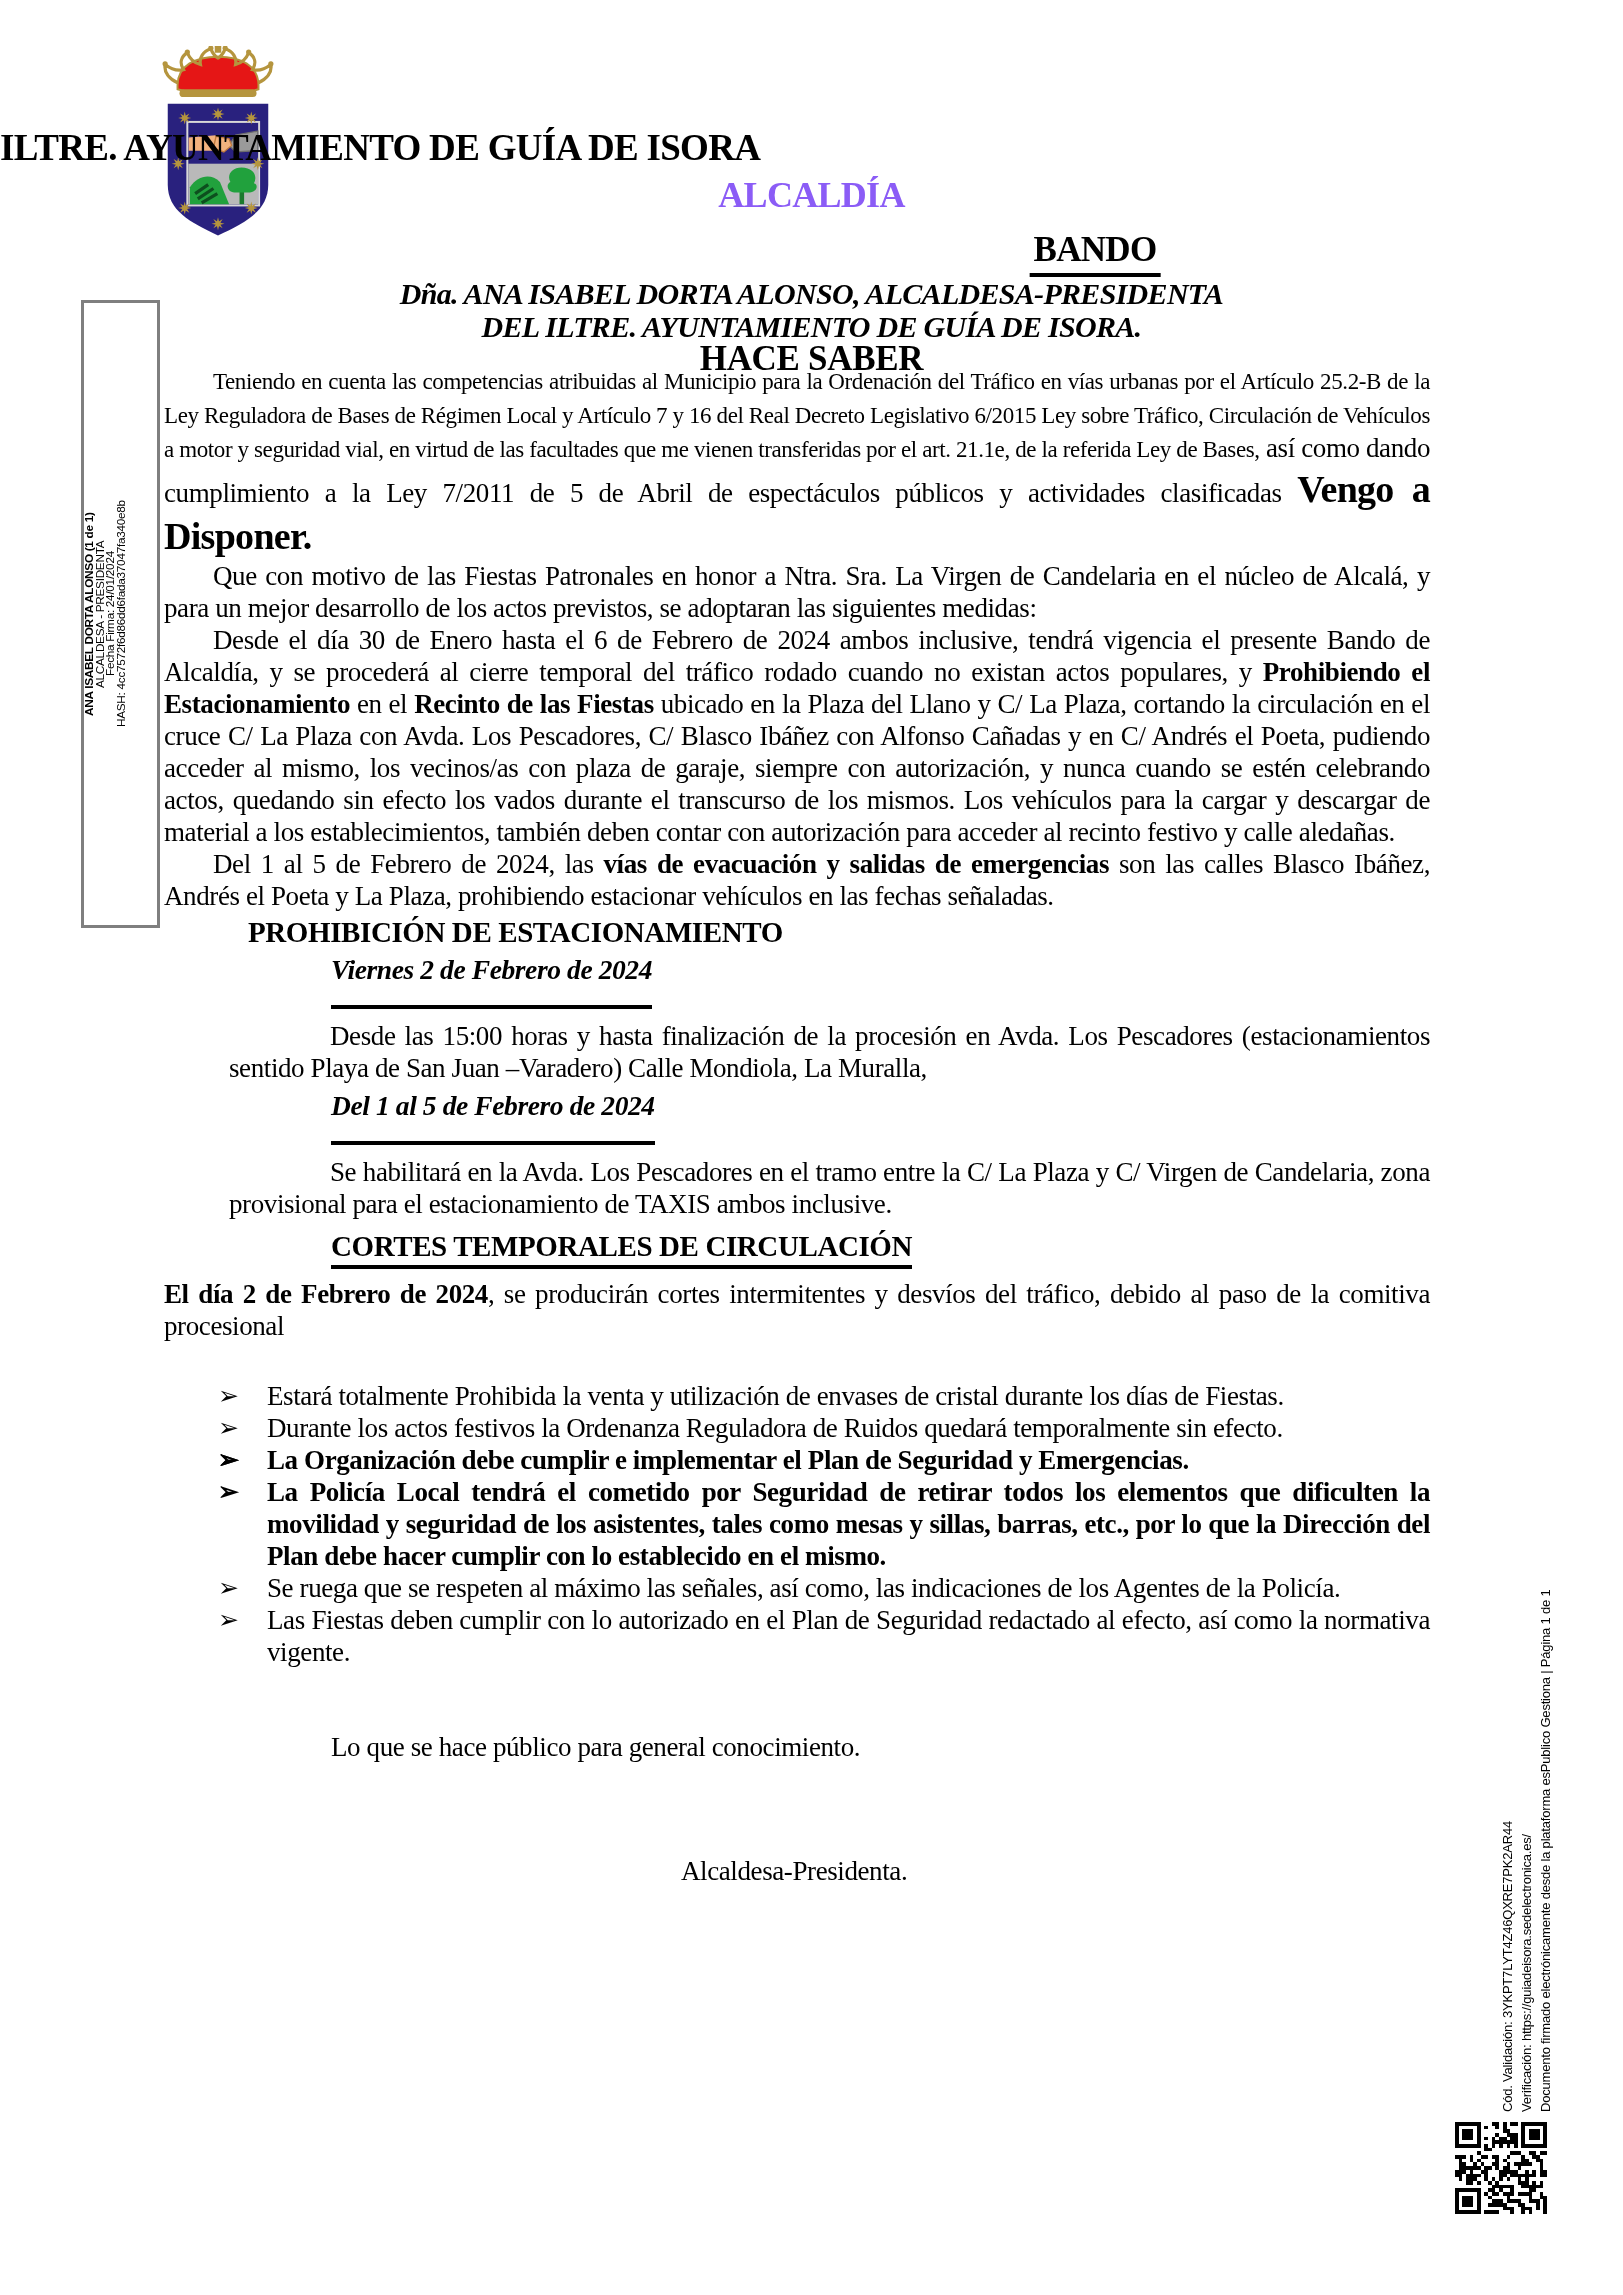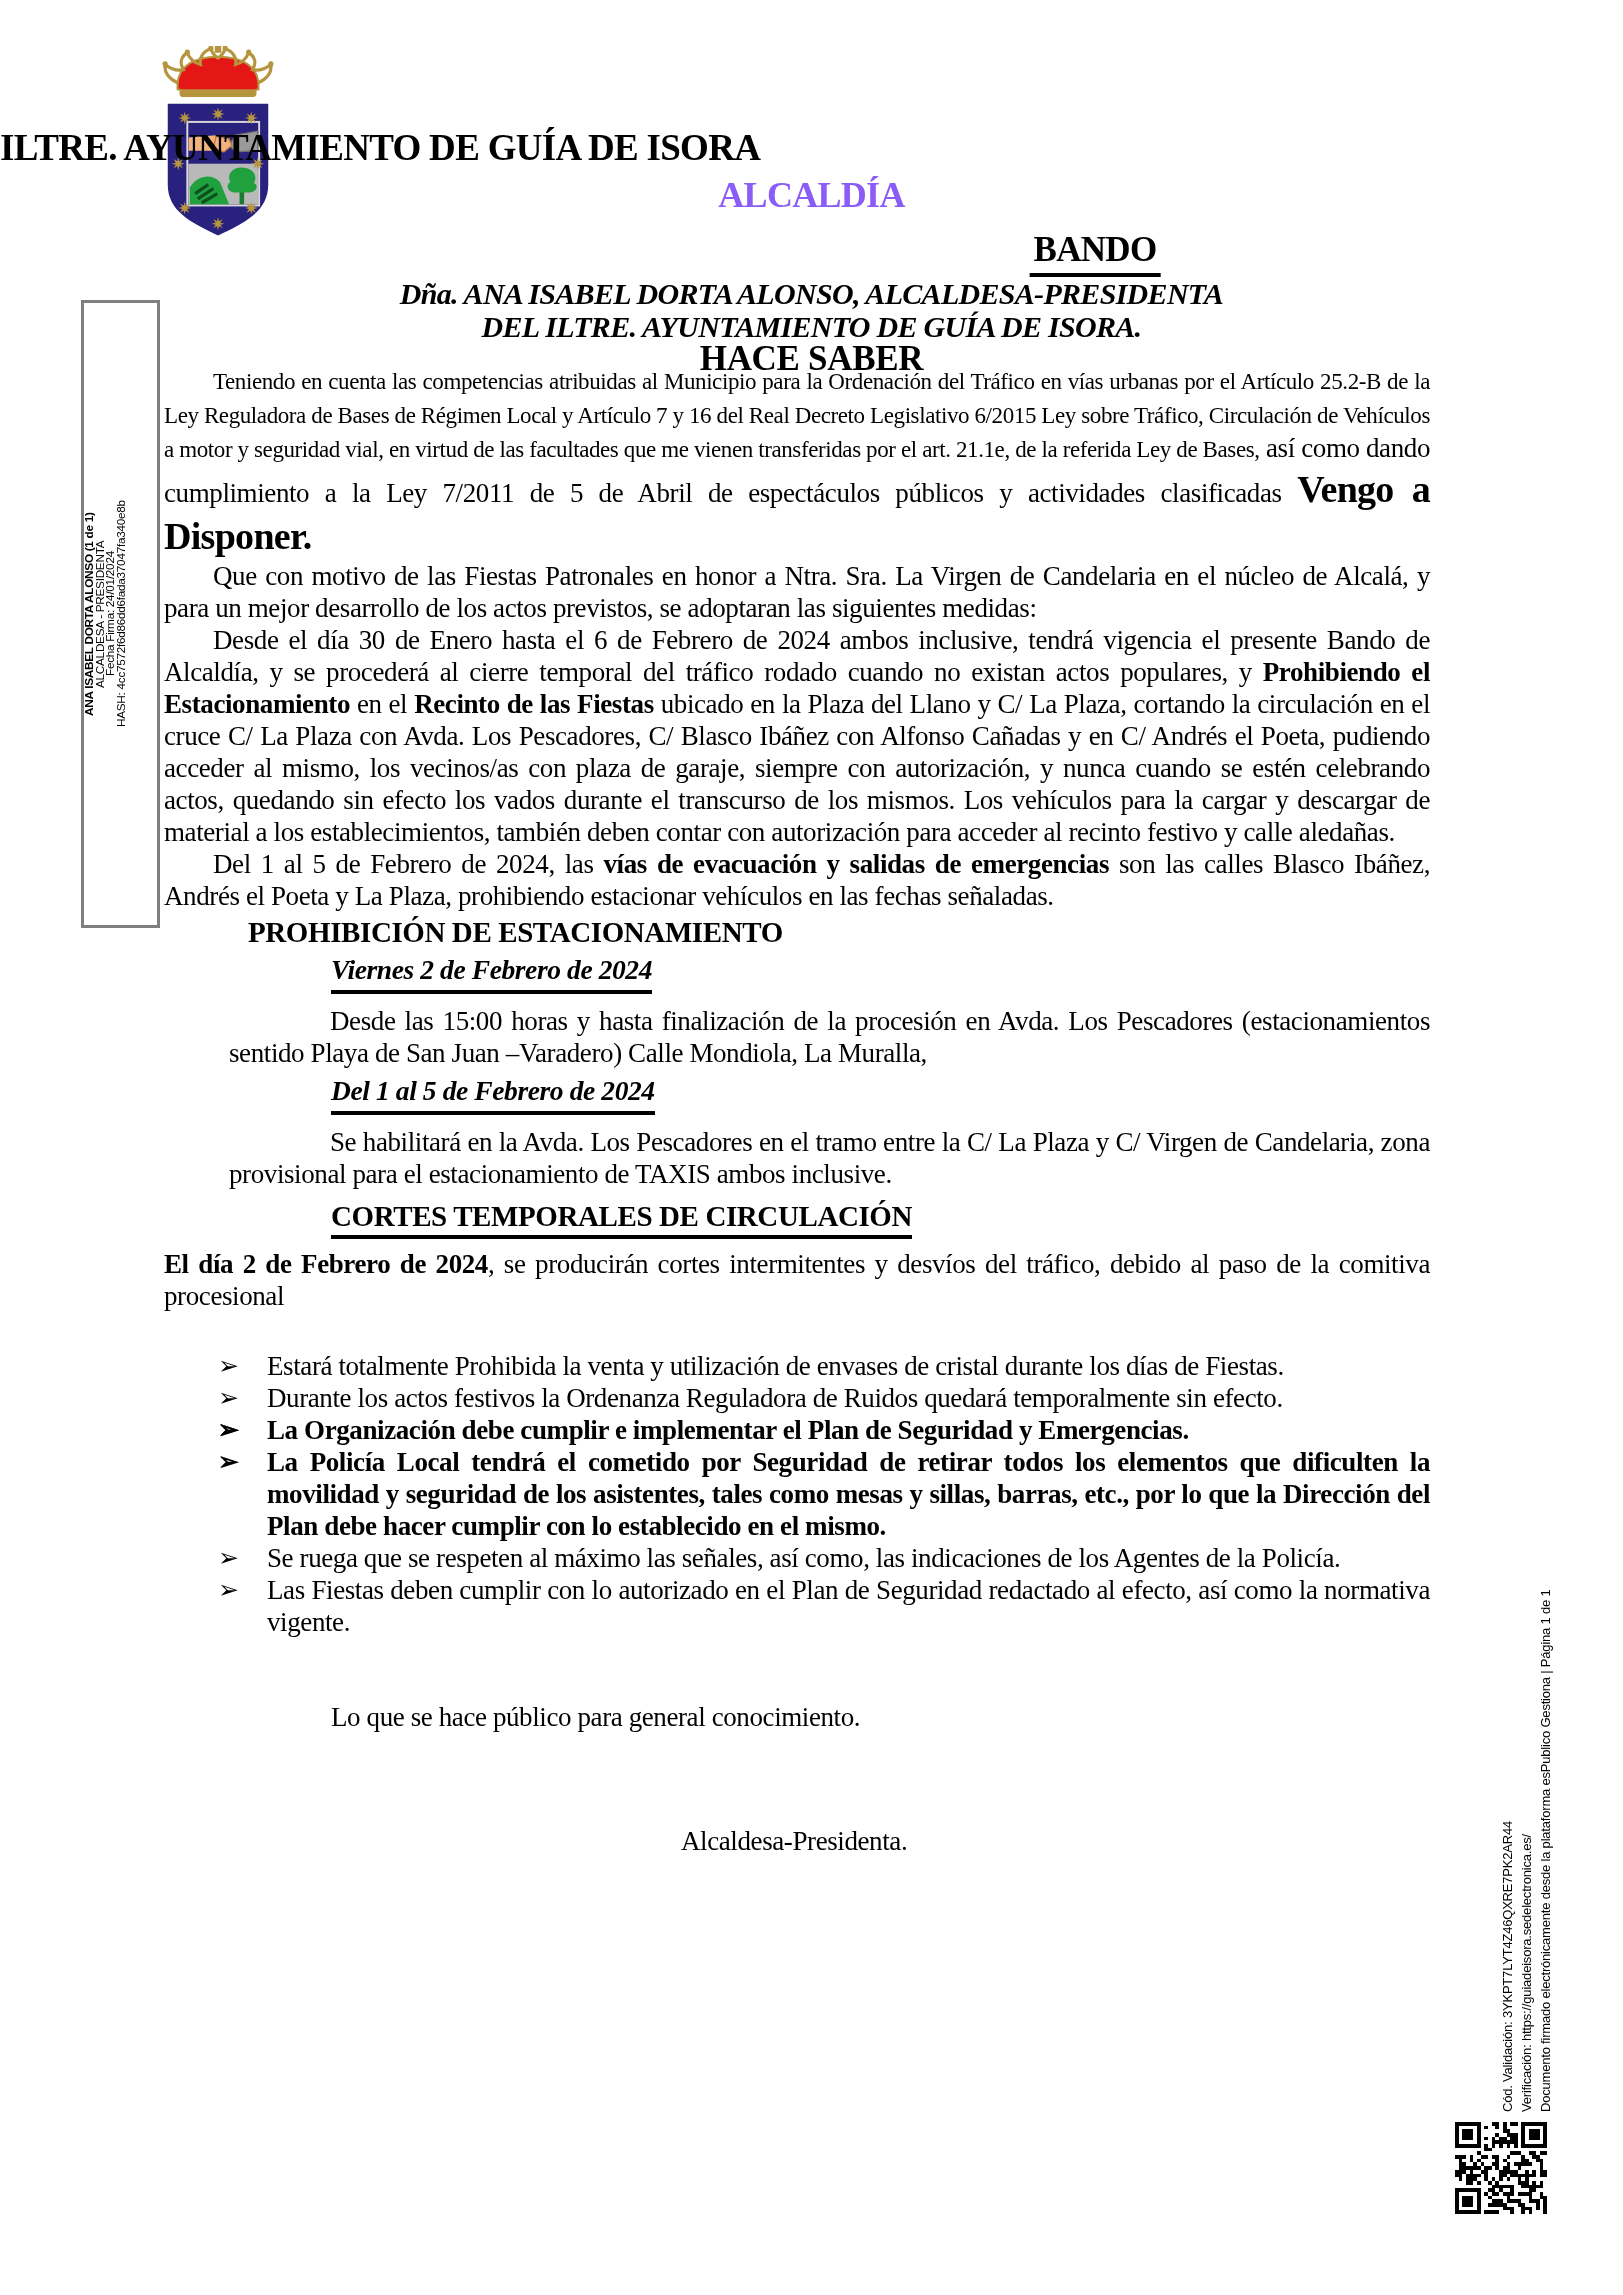--- a/index.html
+++ b/index.html
@@ -24,21 +24,21 @@
             font-size:27px;line-height:32px;text-align:justify;letter-spacing:-0.4px;}
   .doc-body p{margin:0;}
   p.ind{text-indent:49px;}
   .small{font-size:23px;}
   .vengo{font-size:38px;line-height:47px;font-weight:bold;letter-spacing:-0.7px;}
   .bld{font-weight:bold;}
   .h-plain{font-weight:bold;font-size:29px;padding-left:84px;margin-top:3.9px !important;
            text-align:left;}
   .h-under{font-weight:bold;font-style:italic;font-size:27.5px;width:fit-content;
            margin:6.5px 0 10.5px 167px !important;border-bottom:4.6px solid #000;
-           padding-bottom:4px;text-align:left;}
+           padding-bottom:19px;text-align:left;}
   .h-under2{font-weight:bold;font-style:normal;font-size:29px;width:fit-content;
             margin:10.5px 0 9.2px 167px !important;border-bottom:4.6px solid #000;
             padding-bottom:2.6px;text-align:left;}
   p.hang{padding-left:65px;text-indent:101px;}
   ul.blist{list-style:none;margin:38px 0 0 0;padding:0 0 0 54px;}
   ul.blist li{position:relative;padding-left:49px;margin:0;text-align:justify;}
   ul.blist li .blt{position:absolute;left:0;top:0;font-size:25px;}
   ul.blist li.b{font-weight:bold;}
   .closing{margin-top:63px !important;padding-left:167px;text-align:left;}
   .sign-title{margin-top:92px !important;padding-left:517px;text-align:left;}

